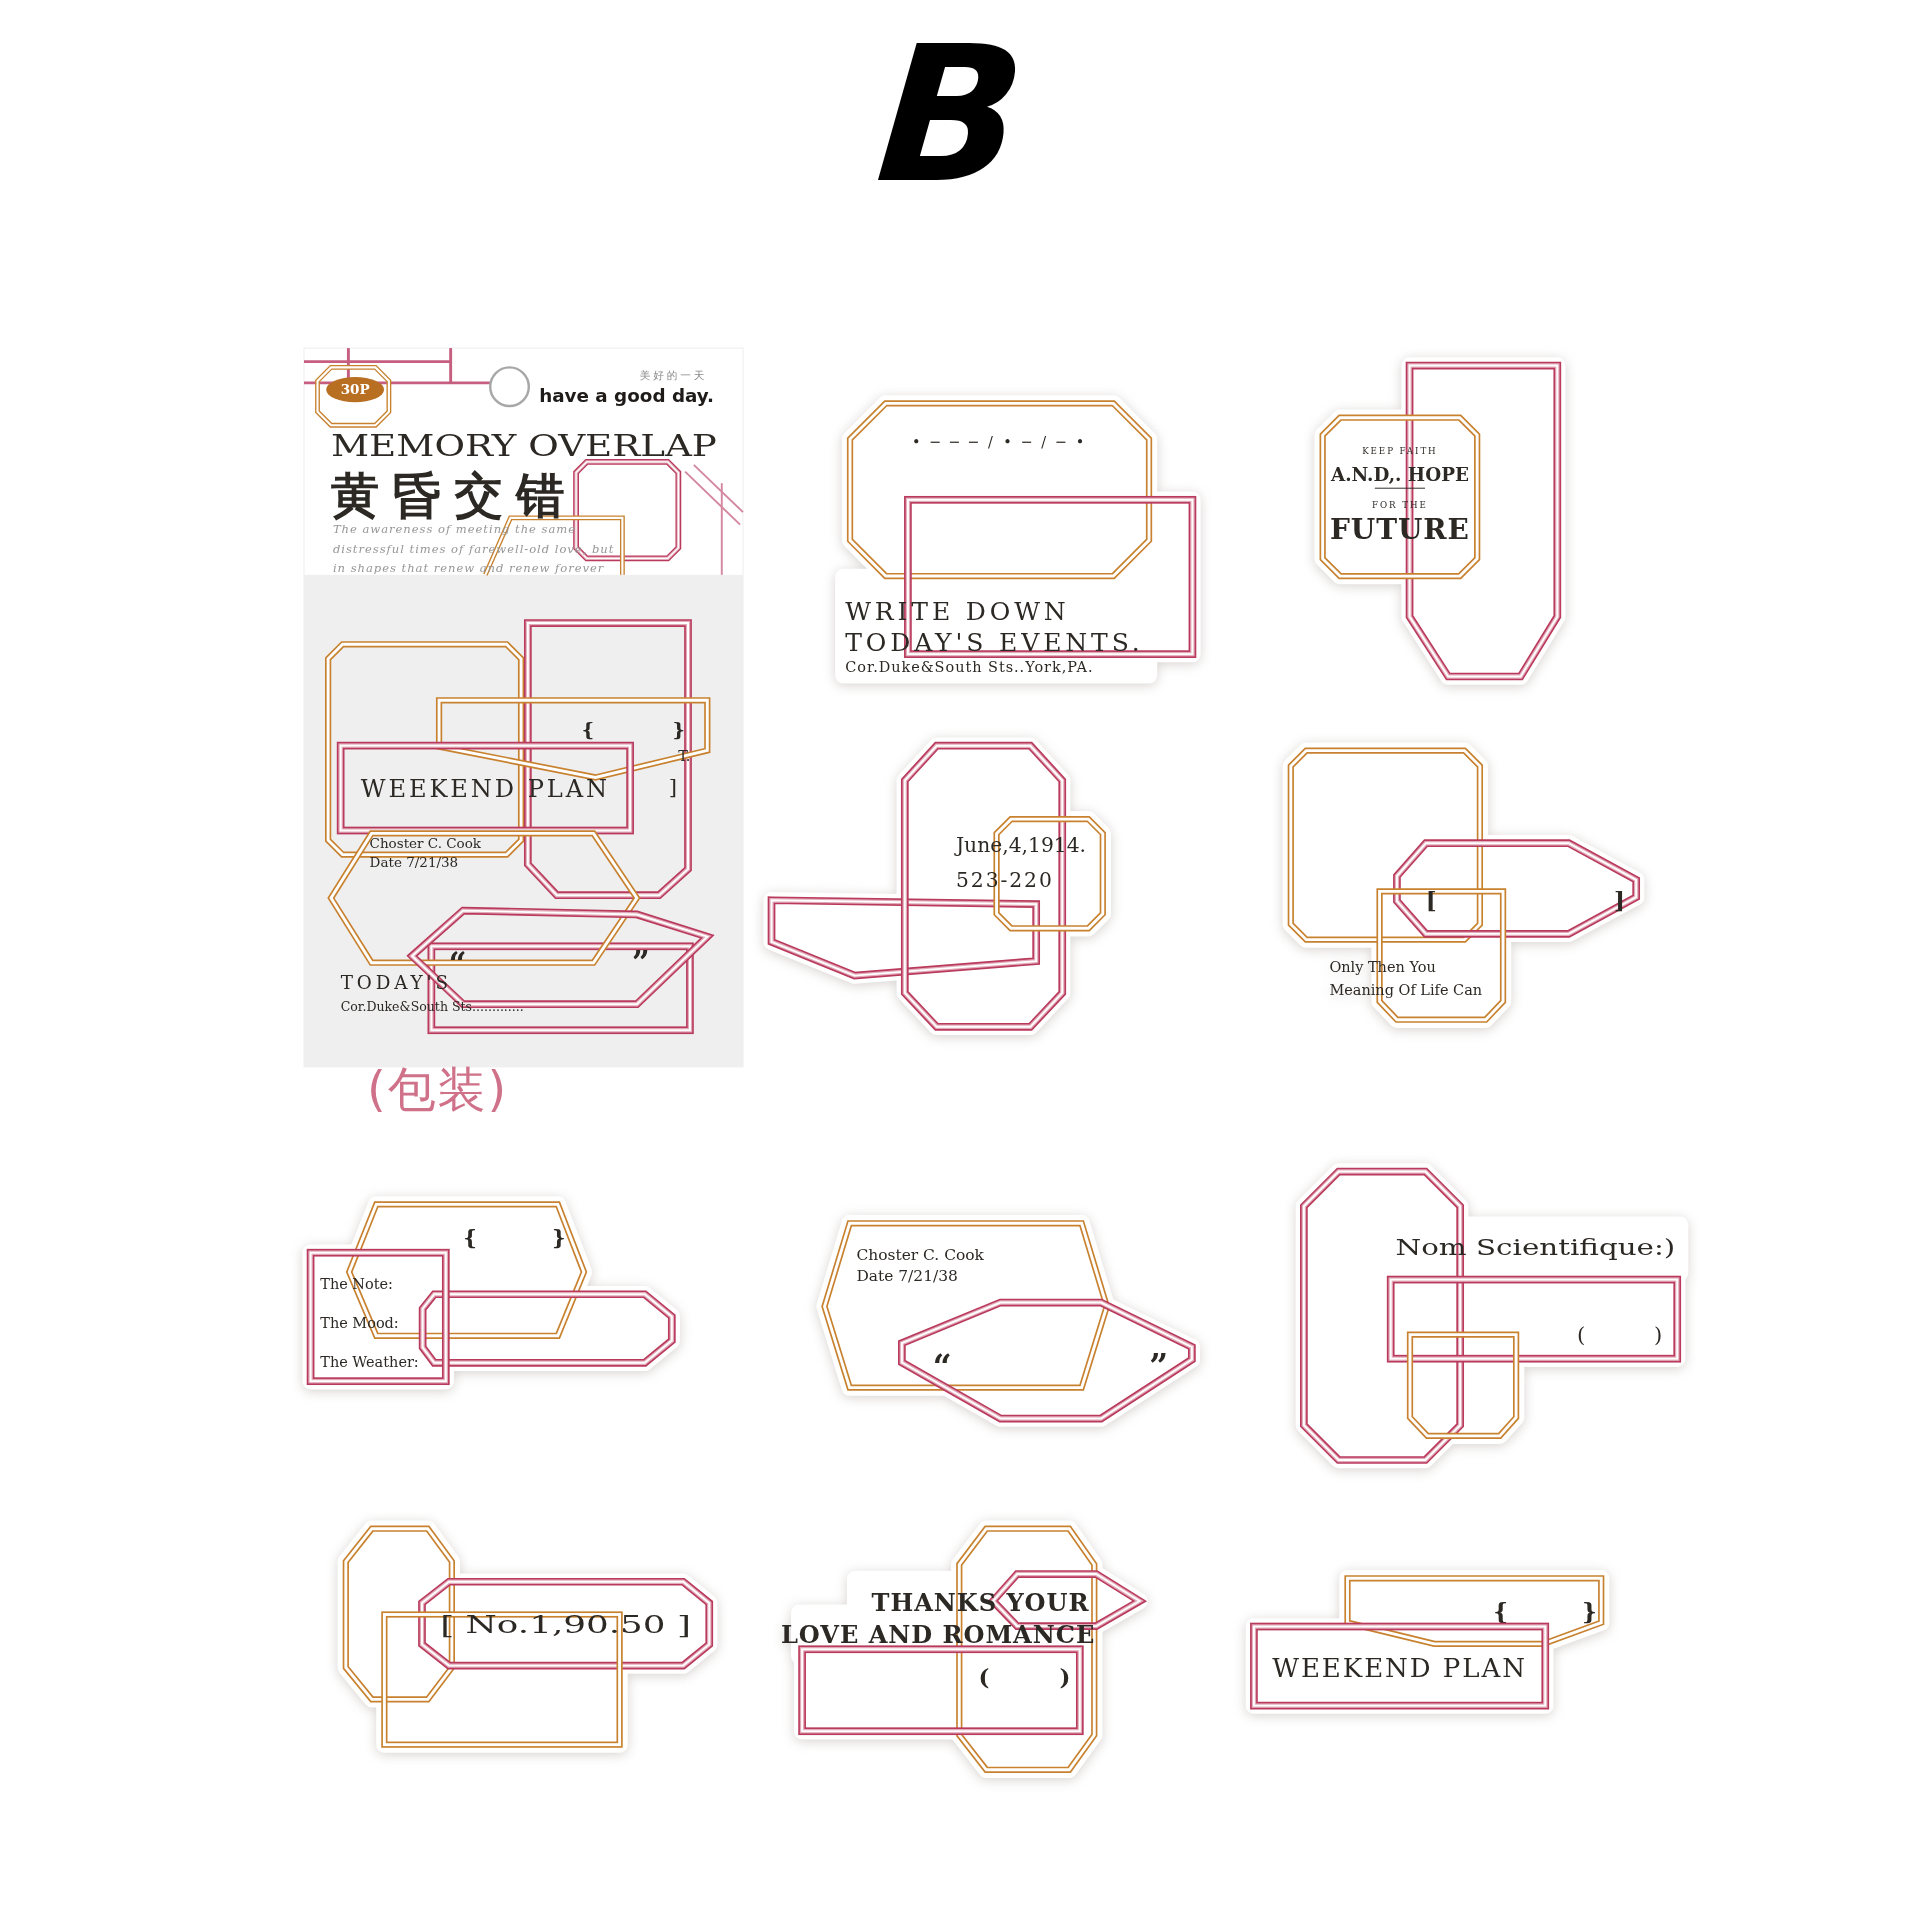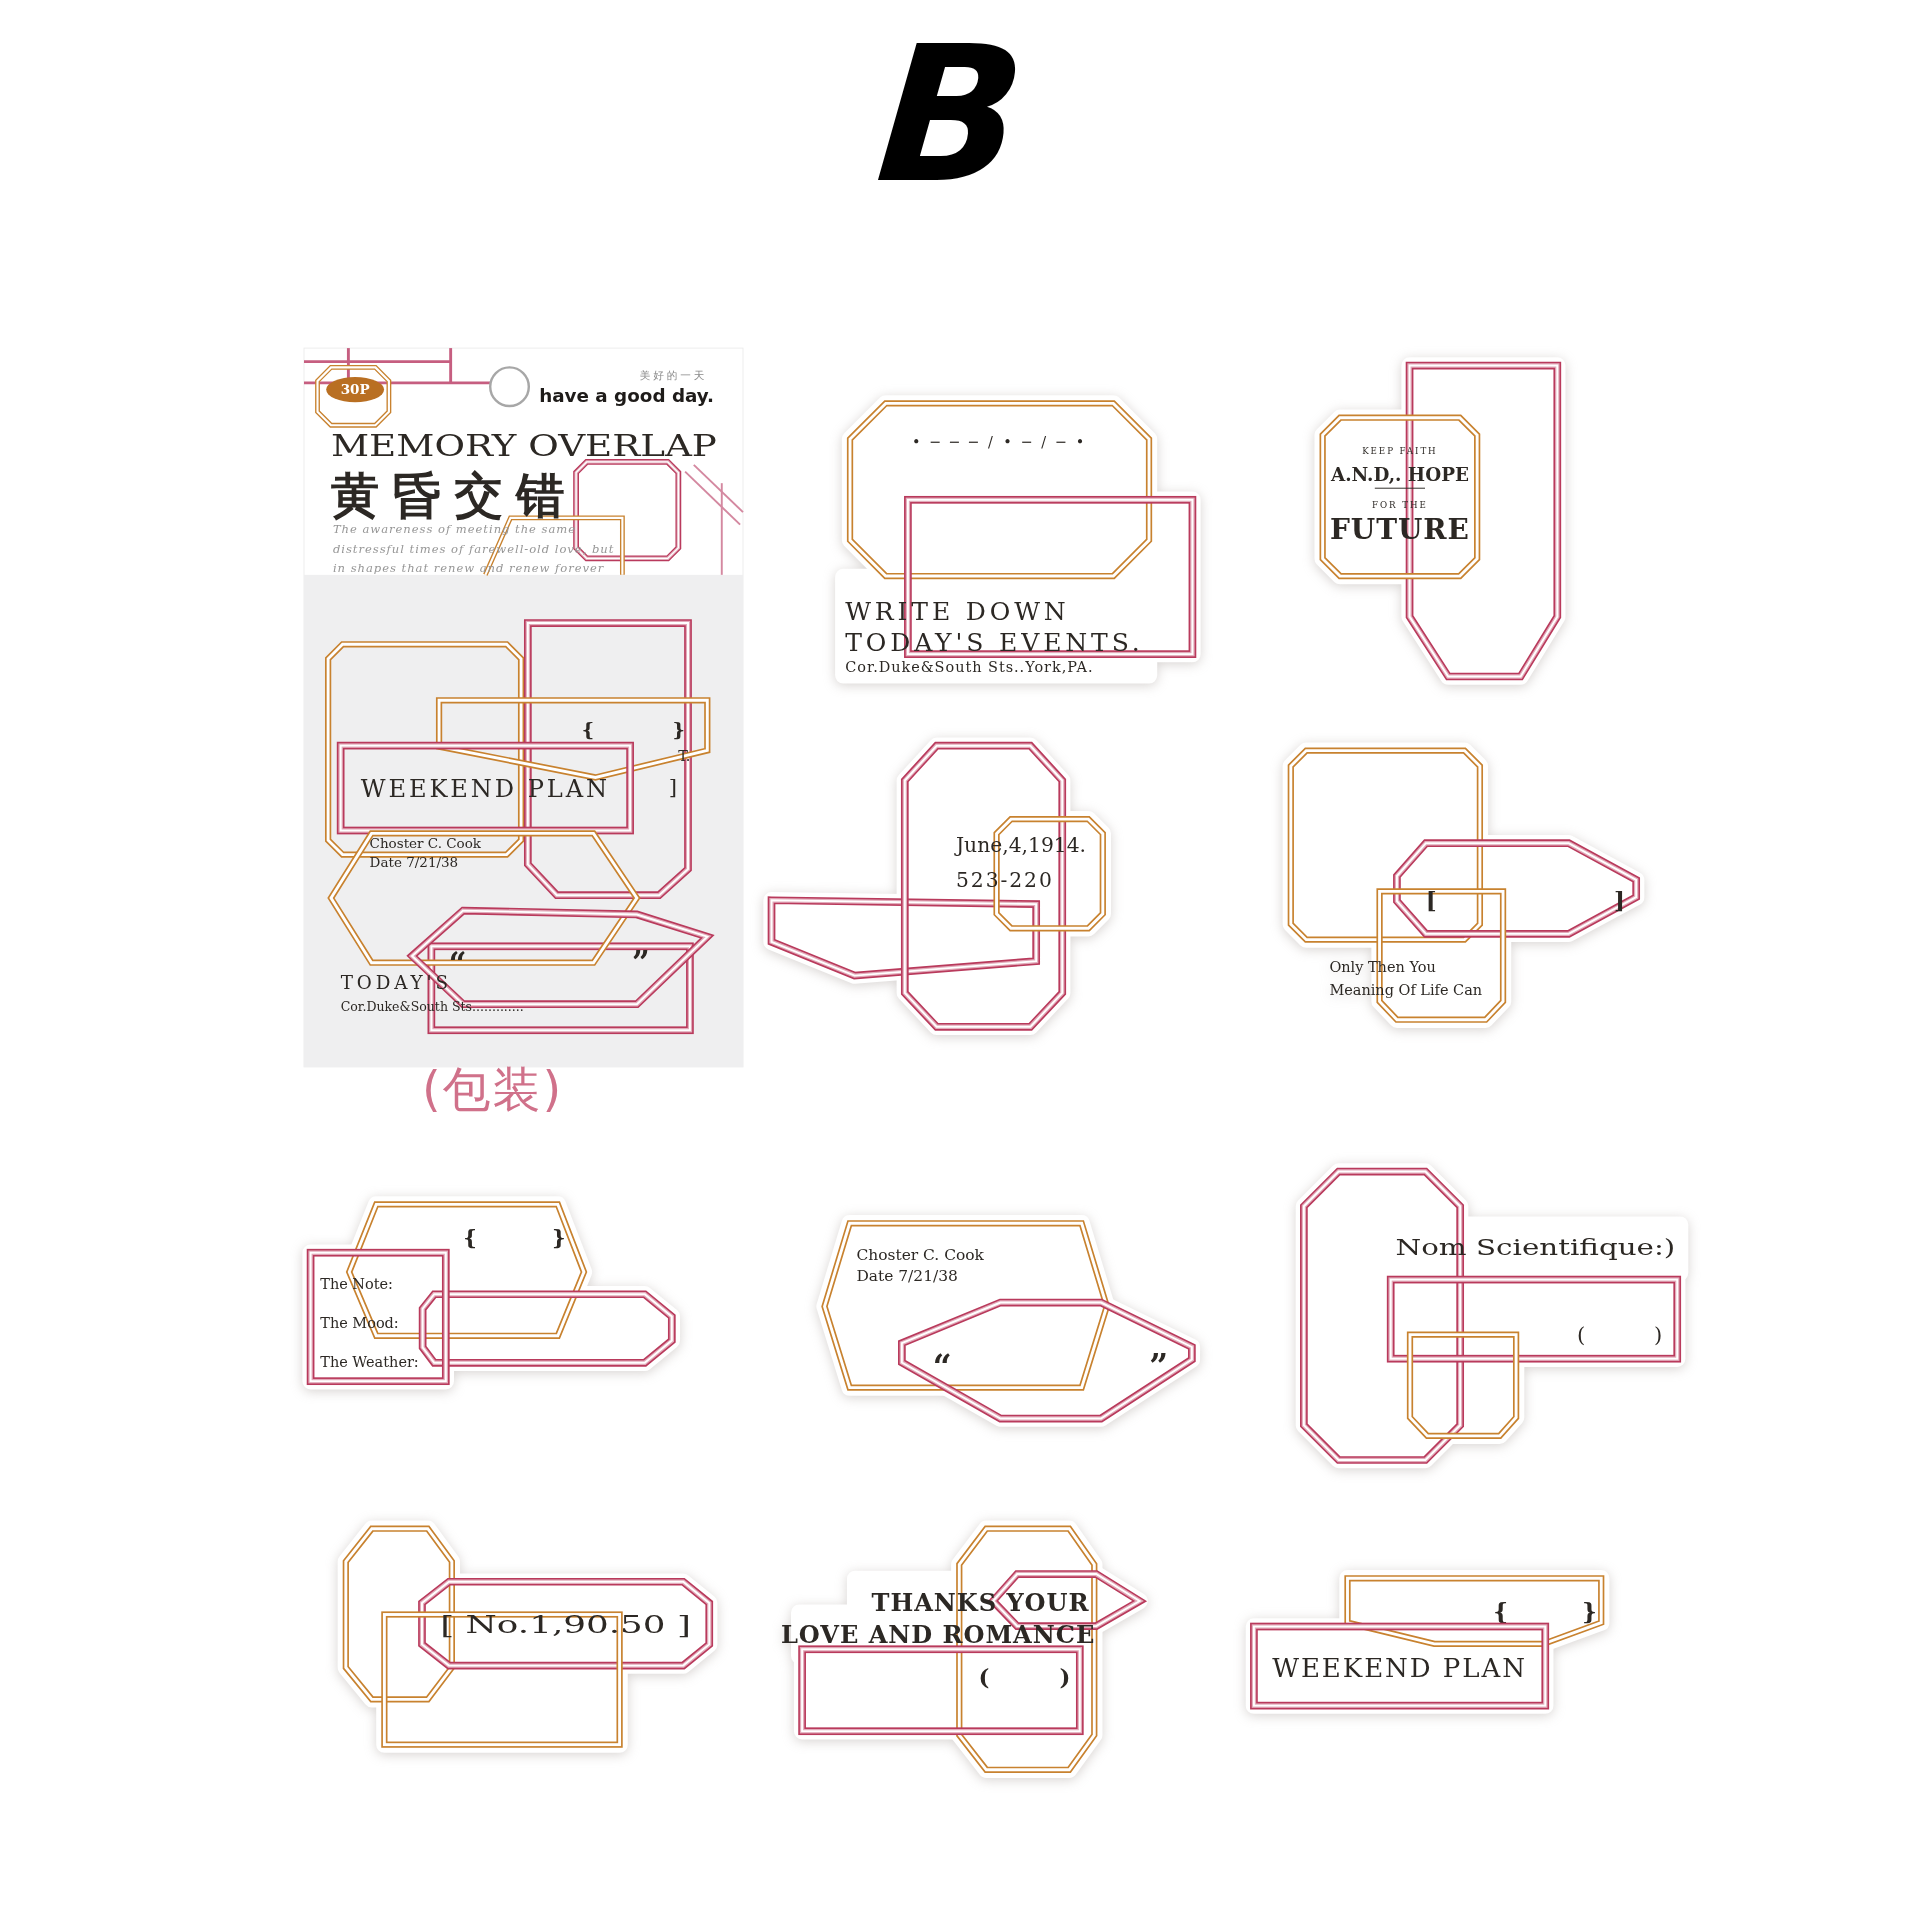--- a/index.html
+++ b/index.html
@@ -3,21 +3,21 @@
 <meta charset="utf-8">
 <style>
   html,body{margin:0;padding:0;background:#fff;}
   #canvas{position:relative;width:1931px;height:1931px;background:#ffffff;overflow:hidden;
           font-family:"DejaVu Serif",serif;}
   .letter-b{position:absolute;left:826px;top:4.8px;width:251px;text-align:center;
             font-family:"DejaVu Sans",sans-serif;font-style:italic;font-weight:900;
             font-size:188px;color:#000;transform:skewX(-5deg);}
   .pkg{position:absolute;left:304px;top:348px;width:439px;height:719px;}
   .pkg svg{display:block;overflow:visible;}
-  .caption{position:absolute;left:367px;top:1058px;width:251px;text-align:center;
+  .caption{position:absolute;left:367px;top:1058px;width:251px;text-align:left;
            font-family:"DejaVu Sans",sans-serif;font-size:48px;letter-spacing:1.9px;color:#d0718a;}
   svg.sticker{position:absolute;overflow:visible;
               filter:drop-shadow(0 2.9px 5.8px rgba(150,140,135,.38));}
   .die{fill:#fff;stroke:#fff;stroke-width:17;stroke-linejoin:round;}
   
   .oA{fill:none;stroke:#c8822f;stroke-width:6.5;stroke-linejoin:miter;}
   .oB{fill:none;stroke:#ffffff;stroke-width:3;stroke-linejoin:miter;}
   .pA{fill:none;stroke:#b93a5c;stroke-width:8;stroke-linejoin:miter;}
   .pB{fill:none;stroke:#e2abba;stroke-width:4.6;stroke-linejoin:miter;}
   .pC{fill:none;stroke:#ffffff;stroke-width:2;stroke-linejoin:miter;}

